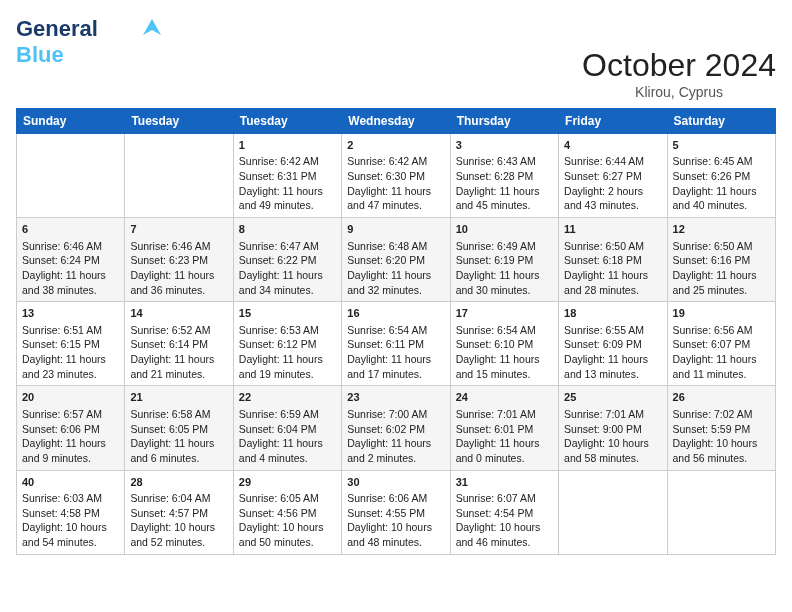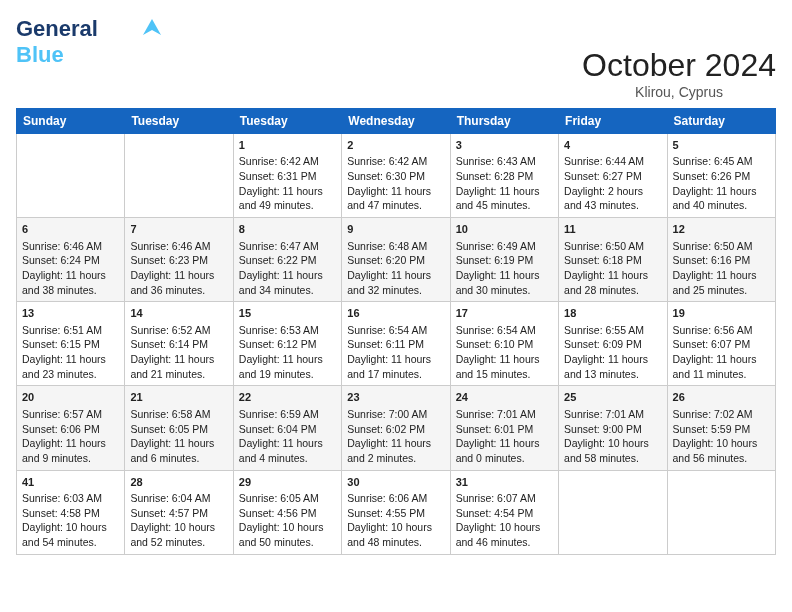--- a/index.html
+++ b/index.html
@@ -150,21 +150,21 @@
         <tr class="row-even">
           <td><span class="day-num">20</span><span>Sunrise: 6:57 AM</span><br><span>Sunset: 6:06 PM</span><br><span>Daylight: 11 hours and 9 minutes.</span></td>
           <td><span class="day-num">21</span><span>Sunrise: 6:58 AM</span><br><span>Sunset: 6:05 PM</span><br><span>Daylight: 11 hours and 6 minutes.</span></td>
           <td><span class="day-num">22</span><span>Sunrise: 6:59 AM</span><br><span>Sunset: 6:04 PM</span><br><span>Daylight: 11 hours and 4 minutes.</span></td>
           <td><span class="day-num">23</span><span>Sunrise: 7:00 AM</span><br><span>Sunset: 6:02 PM</span><br><span>Daylight: 11 hours and 2 minutes.</span></td>
           <td><span class="day-num">24</span><span>Sunrise: 7:01 AM</span><br><span>Sunset: 6:01 PM</span><br><span>Daylight: 11 hours and 0 minutes.</span></td>
           <td><span class="day-num">25</span><span>Sunrise: 7:01 AM</span><br><span>Sunset: 9:00 PM</span><br><span>Daylight: 10 hours and 58 minutes.</span></td>
           <td><span class="day-num">26</span><span>Sunrise: 7:02 AM</span><br><span>Sunset: 5:59 PM</span><br><span>Daylight: 10 hours and 56 minutes.</span></td>
         </tr>
         <tr class="row-odd">
-          <td><span class="day-num">41</span><span>Sunrise: 6:03 AM</span><br><span>Sunset: 4:58 PM</span><br><span>Daylight: 10 hours and 54 minutes.</span></td>
+          <td><span class="day-num">40</span><span>Sunrise: 6:03 AM</span><br><span>Sunset: 4:58 PM</span><br><span>Daylight: 10 hours and 54 minutes.</span></td>
           <td><span class="day-num">28</span><span>Sunrise: 6:04 AM</span><br><span>Sunset: 4:57 PM</span><br><span>Daylight: 10 hours and 52 minutes.</span></td>
           <td><span class="day-num">29</span><span>Sunrise: 6:05 AM</span><br><span>Sunset: 4:56 PM</span><br><span>Daylight: 10 hours and 50 minutes.</span></td>
           <td><span class="day-num">30</span><span>Sunrise: 6:06 AM</span><br><span>Sunset: 4:55 PM</span><br><span>Daylight: 10 hours and 48 minutes.</span></td>
           <td><span class="day-num">31</span><span>Sunrise: 6:07 AM</span><br><span>Sunset: 4:54 PM</span><br><span>Daylight: 10 hours and 46 minutes.</span></td>
           <td class="empty">&nbsp;</td>
           <td class="empty">&nbsp;</td>
         </tr>
       </tbody>
   </table>
 </div>

